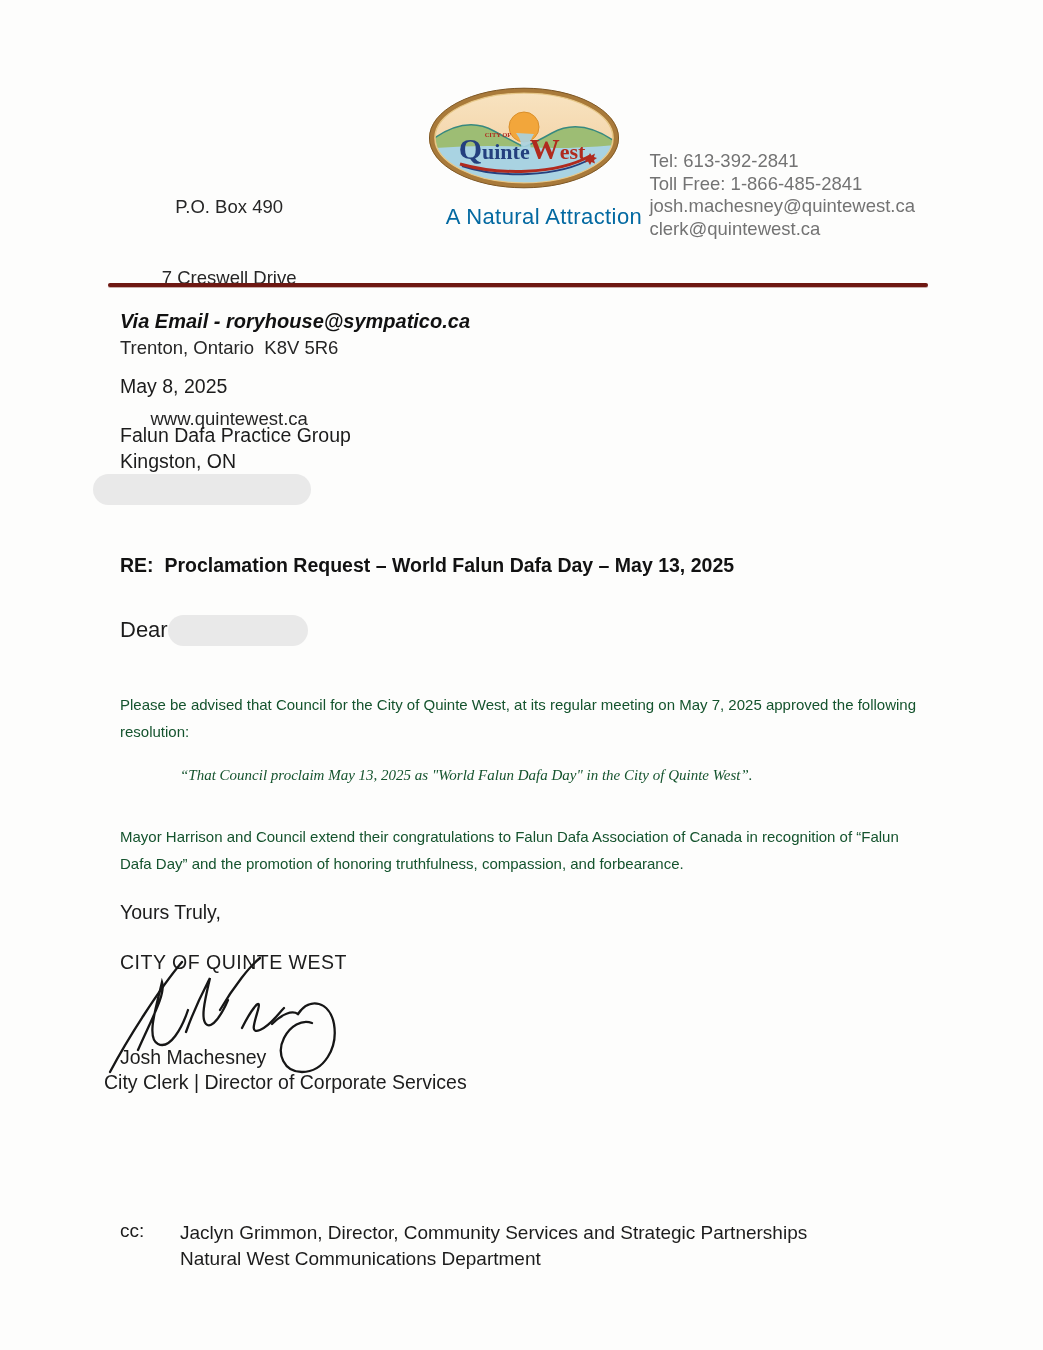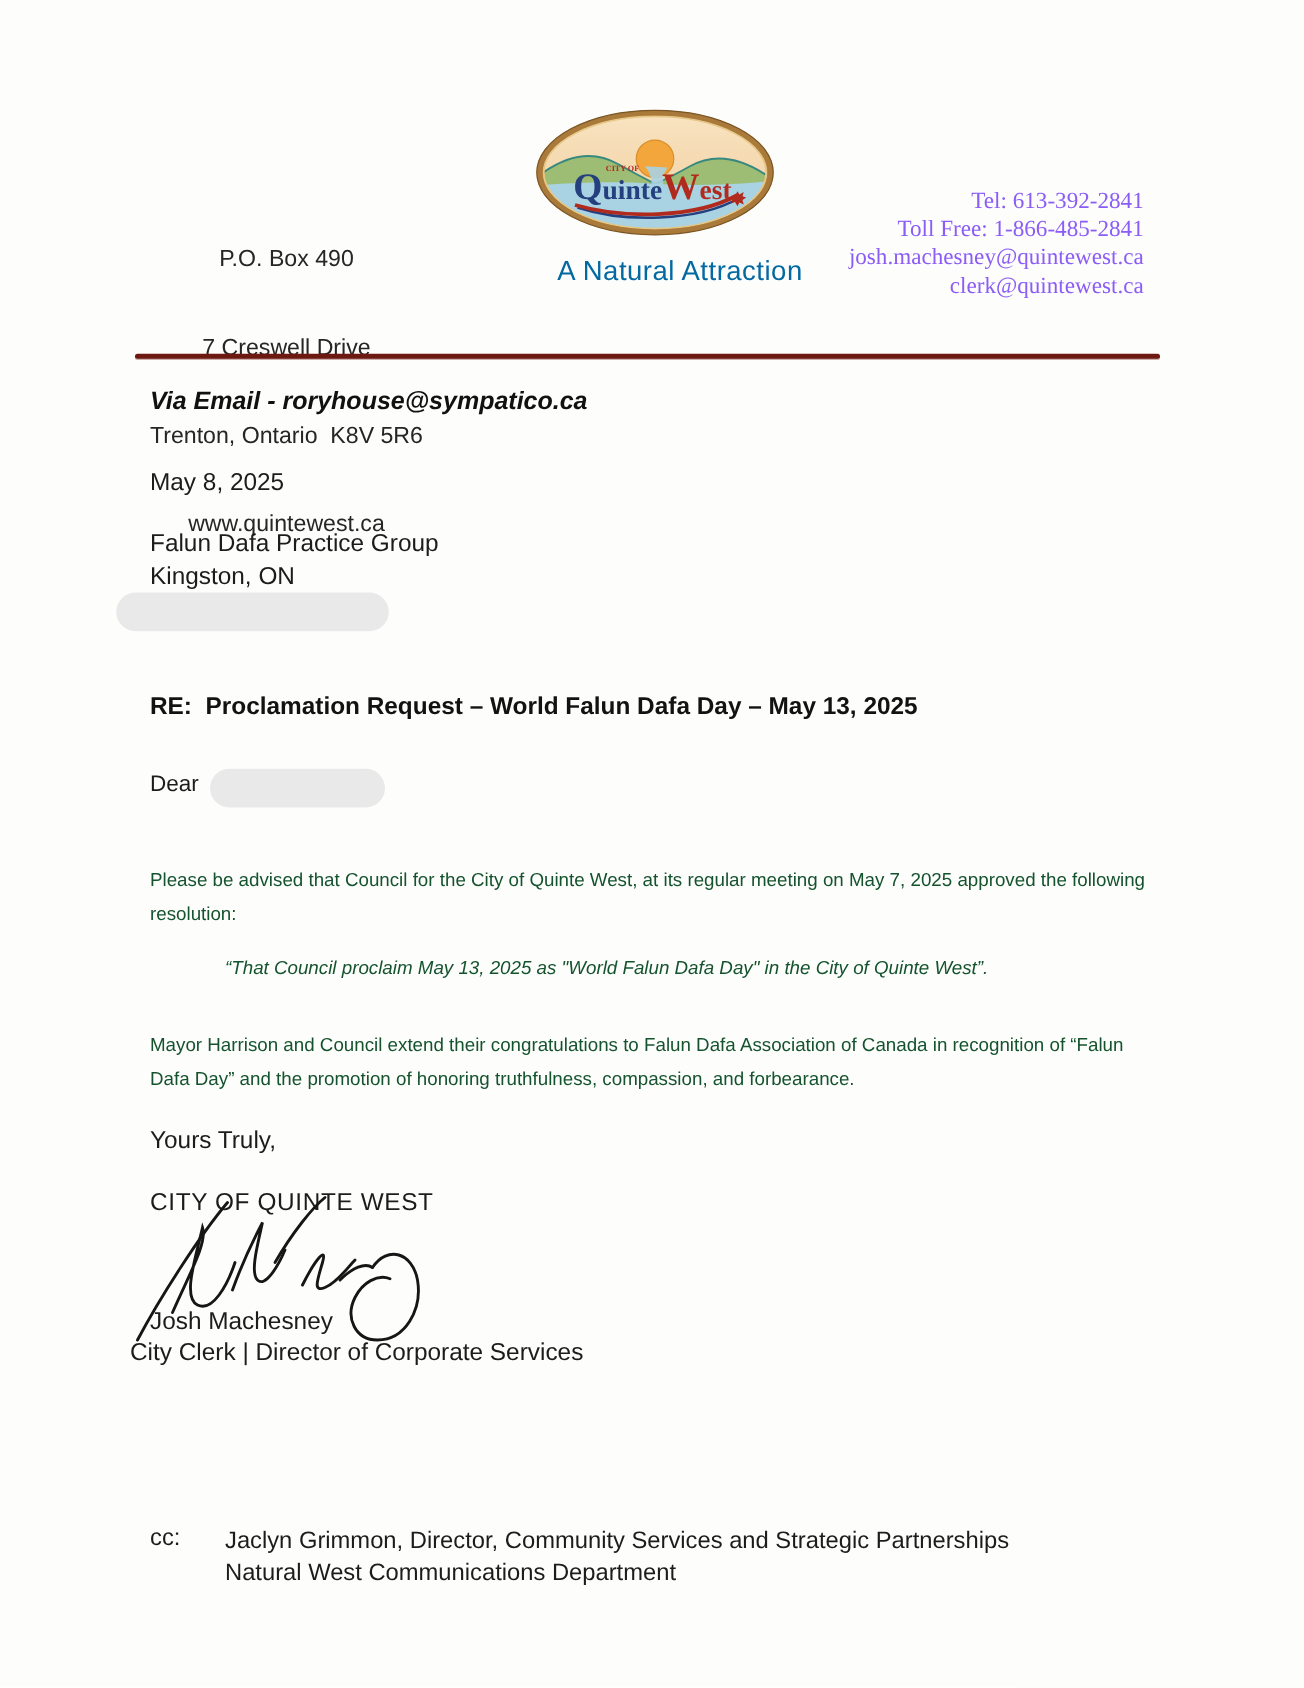--- a/index.html
+++ b/index.html
@@ -9,38 +9,38 @@
     width:1043px; height:1350px;
     background:#fdfdfc;
     font-family:"Liberation Sans", sans-serif;
     color:#1c1c1c;
     overflow:hidden;
   }
   .abs { position:absolute; }
 
   
   .addr-left { left:120px; top:148px; font-size:18.5px; line-height:23.5px; color:#262626; white-space:pre;text-align:center; }
-  .contact-right { right:128px; top:150px; font-size:18.5px; line-height:22.5px; text-align:right; color:#8b5cf6;font-family:Liberation Serif, serif; }
+  .contact-right { right:128px; top:150px; font-size:18.5px; line-height:22.5px; text-align:left; color:#737373; }
   .logo-wrap { left:428px; top:87px; width:192px; height:102px; }
   .tagline { left:416px; top:204px; width:256px; text-align:center; font-size:22px; letter-spacing:0.4px; color:#0369a1; }
   .clerk-line { left:0; top:258px; width:1043px; text-align:center; font-size:18px; color:#5a170f; }
   .rule { left:108px; top:283px; width:820px; height:4px; background:#6e1812; border-radius:2px; box-shadow:0 1px 0 rgba(110,24,18,.35); }
 
   
   .via-email { left:120px; top:310px; font-size:20px; font-weight:bold; font-style:italic; color:#111; }
   .date-line { left:120px; top:375px; font-size:19.5px; }
   .recipient { left:120px; top:422px; font-size:19.5px; line-height:26px; }
   .redact { background:#e9e9e9; border-radius:16px; }
   .redact-1 { left:93px; top:474px; width:218px; height:31px; }
   .subject { left:120px; top:554px; font-size:19.5px; font-weight:bold; white-space:pre; color:#121212; }
-  .salutation { left:120px; top:617px; font-size:18px; }
+  .salutation { left:120px; top:617px; font-size:22px; }
   .redact-2 { left:168px; top:615px; width:140px; height:31px; }
   .para { font-size:15px; line-height:26.5px; color:#14532d;margin-top:33px; }
   .p1 { left:120px; top:659px; width:800px; }
-  .quote { left:180px; top:729px; width:735px; font-style:italic; }
+  .quote { left:180px; top:729px; width:735px; font-style:italic;font-family:Liberation Serif, serif; }
   .p2 { left:120px; top:791px; width:812px; }
   .closing { left:120px; top:901px; font-size:19.5px; }
   .org-line { left:120px; top:951px; font-size:19.5px; letter-spacing:0.5px; }
   .sig-wrap { left:100px; top:952px; width:240px; height:130px; }
   .signer-name { left:120px; top:1046px; font-size:19.5px; }
   .signer-title { left:104px; top:1071px; font-size:19.5px; }
   .cc-label { left:120px; top:1220px; font-size:19px; }
   .cc-lines { left:180px; top:1220px; font-size:19px; line-height:26px; }
 </style>
 </head>

